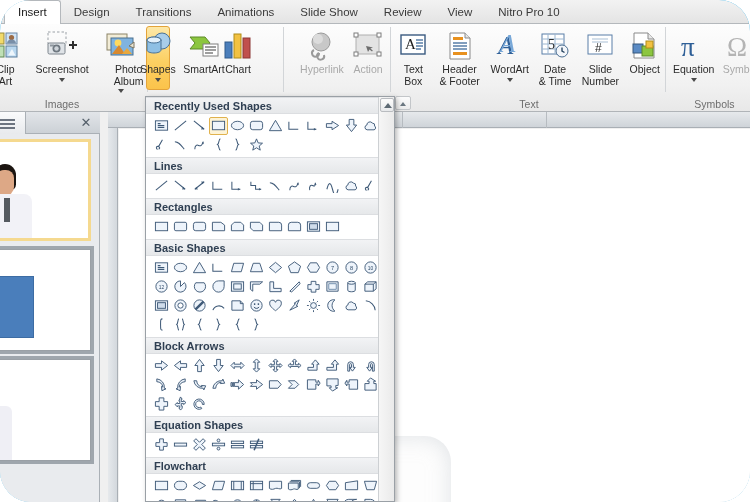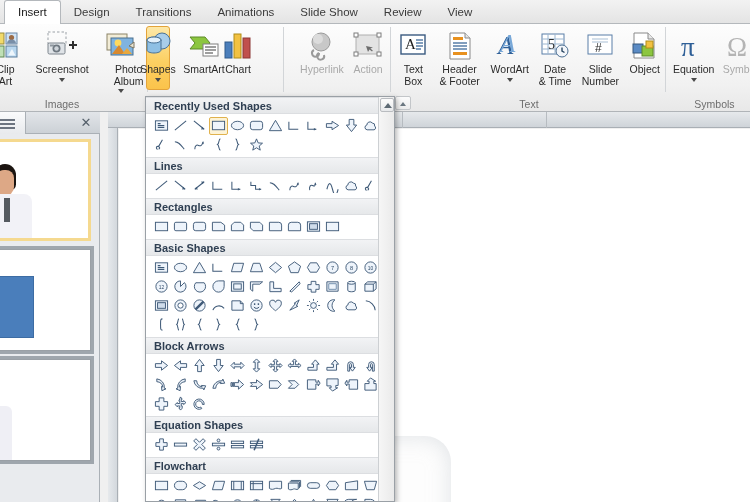--- a/index.html
+++ b/index.html
@@ -3,21 +3,21 @@
 <meta charset="utf-8">
 <style>
   * { box-sizing: border-box; }
   html, body {
     margin: 0; padding: 0;
     width: 750px; height: 502px;
     overflow: hidden;
     font-family: "Liberation Sans", sans-serif;
     background: #ffffff;
   }
-  #app { position: relative; width: 750px; height: 502px; overflow: hidden; background:#0ea5e9; }
+  #app { position: relative; width: 750px; height: 502px; overflow: hidden; background:#0ea5e9;border-radius:31px; }
 
   
   .tabbar {
     position: absolute; top: 0; left: 0; width: 750px; height: 24px;
     background: linear-gradient(#f2f2f2, #e4e4e4);
     border-bottom: 1px solid #b4b8bc;
   }
   .tabs { display: flex; align-items: flex-end; height: 24px; padding-left: 4px; }
   .tab {
     font-size: 11.5px; color: #3b3b3b; padding: 4px 13px 5px 13px;
@@ -216,20 +216,21 @@
 
   <div class="tabbar">
     <div class="tabs" id="tabs-holder">
         <div class="tab active">Insert</div>
         <div class="tab">Design</div>
         <div class="tab">Transitions</div>
         <div class="tab">Animations</div>
         <div class="tab">Slide Show</div>
         <div class="tab">Review</div>
         <div class="tab">View</div>
+        <div class="tab">Nitro Pro 10</div>
       </div>
   </div>
 
   <div class="ribbon">
 
     <div class="rgroup" style="left:-24px; width:172px;">
       <div class="items" style="padding-left:4px;">
         <div class="btn">
           <div class="ico">
             <svg width="32" height="32" viewBox="0 0 32 32">

